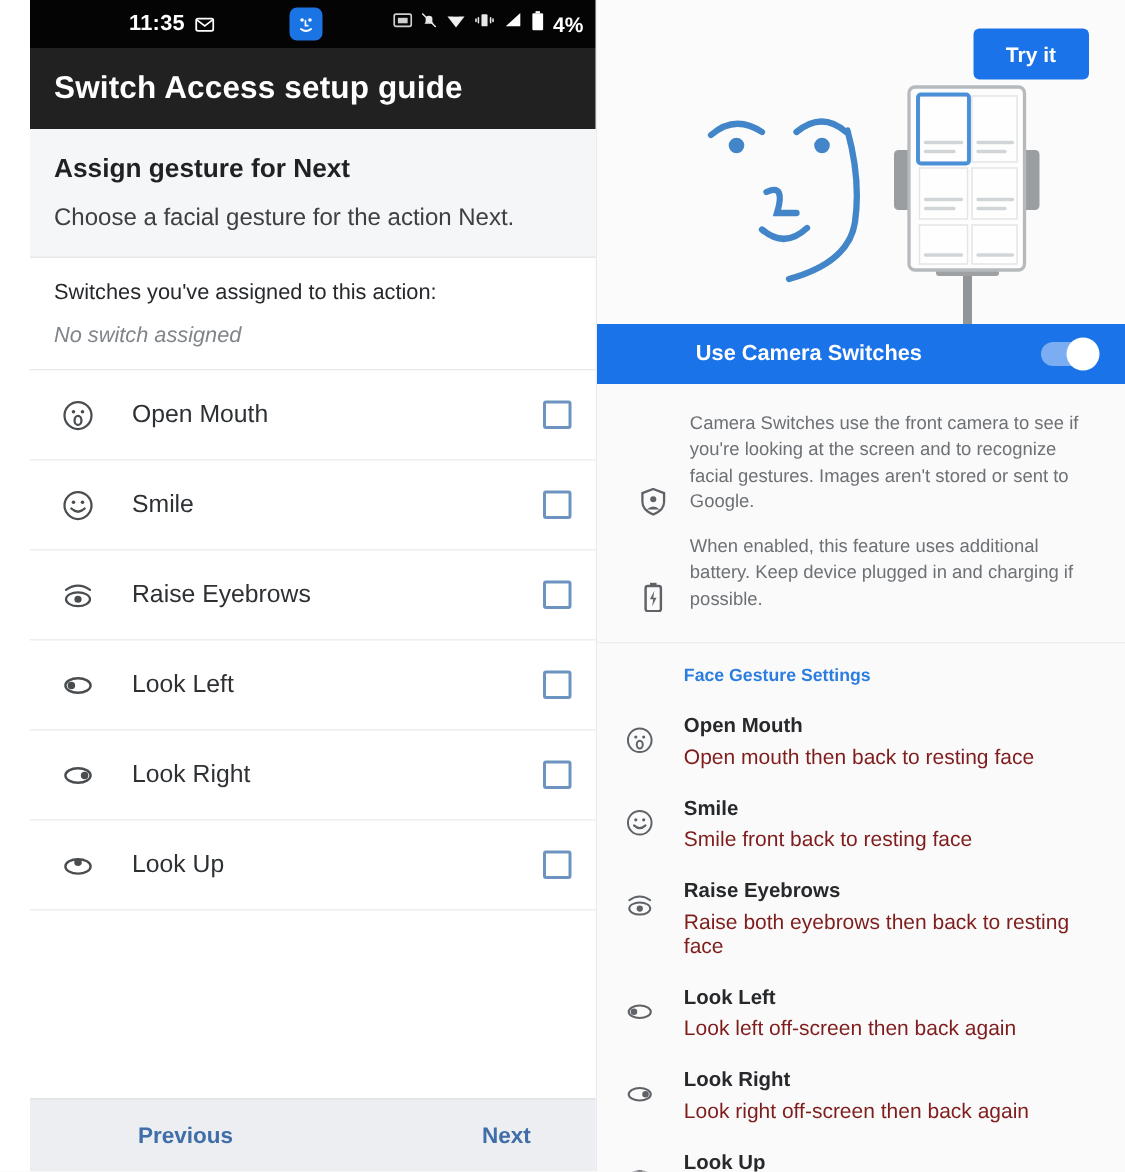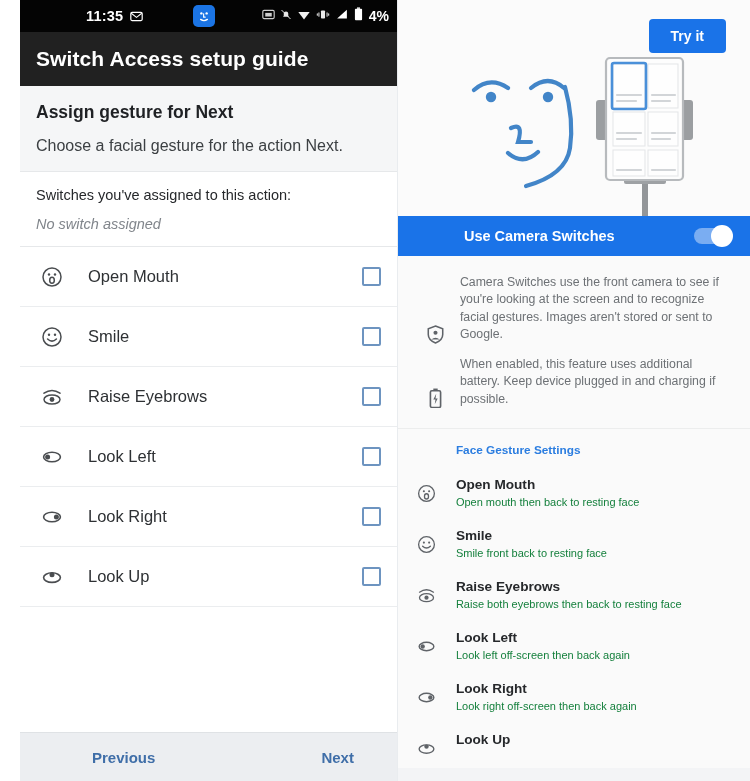--- a/index.html
+++ b/index.html
@@ -121,21 +121,21 @@
   .info-row { display: flex; align-items: flex-end; padding: 6px 0; }
   .info-icon { width: 48px; flex: 0 0 48px; display: flex; justify-content: center; padding-top: 12px; }
   .info-text { font-size: 12.3px; line-height: 1.42; color: #6d7175; flex: 1 1 auto; padding-right: 6px; }
 
   .fg-section { background: #fafafa; flex: 1 1 auto; padding-top: 14px; }
   .fg-header { font-size: 11.8px; font-weight: bold; color: #2b7de0; padding-left: 58px; margin-bottom: 9px; }
   .fg-row { display: flex; align-items: flex-start; padding: 9px 14px 9px 0; }
   .fg-icon { width: 58px; flex: 0 0 58px; display: flex; justify-content: center; padding-top: 8px; }
   .fg-texts { flex: 1 1 auto; }
   .fg-title { font-size: 13.6px; font-weight: bold; color: #26282b; }
-  .fg-desc { font-size: 11px; color: #15803d; margin-top: 3px; }
+  .fg-desc { font-size: 14px; color: #7f1d1d; margin-top: 3px; }
 </style>
 </head>
 <body>
 
 <div class="screen">
 
   <div class="left-panel">
 
     <div class="statusbar">
       <span class="sb-time">11:35</span>

